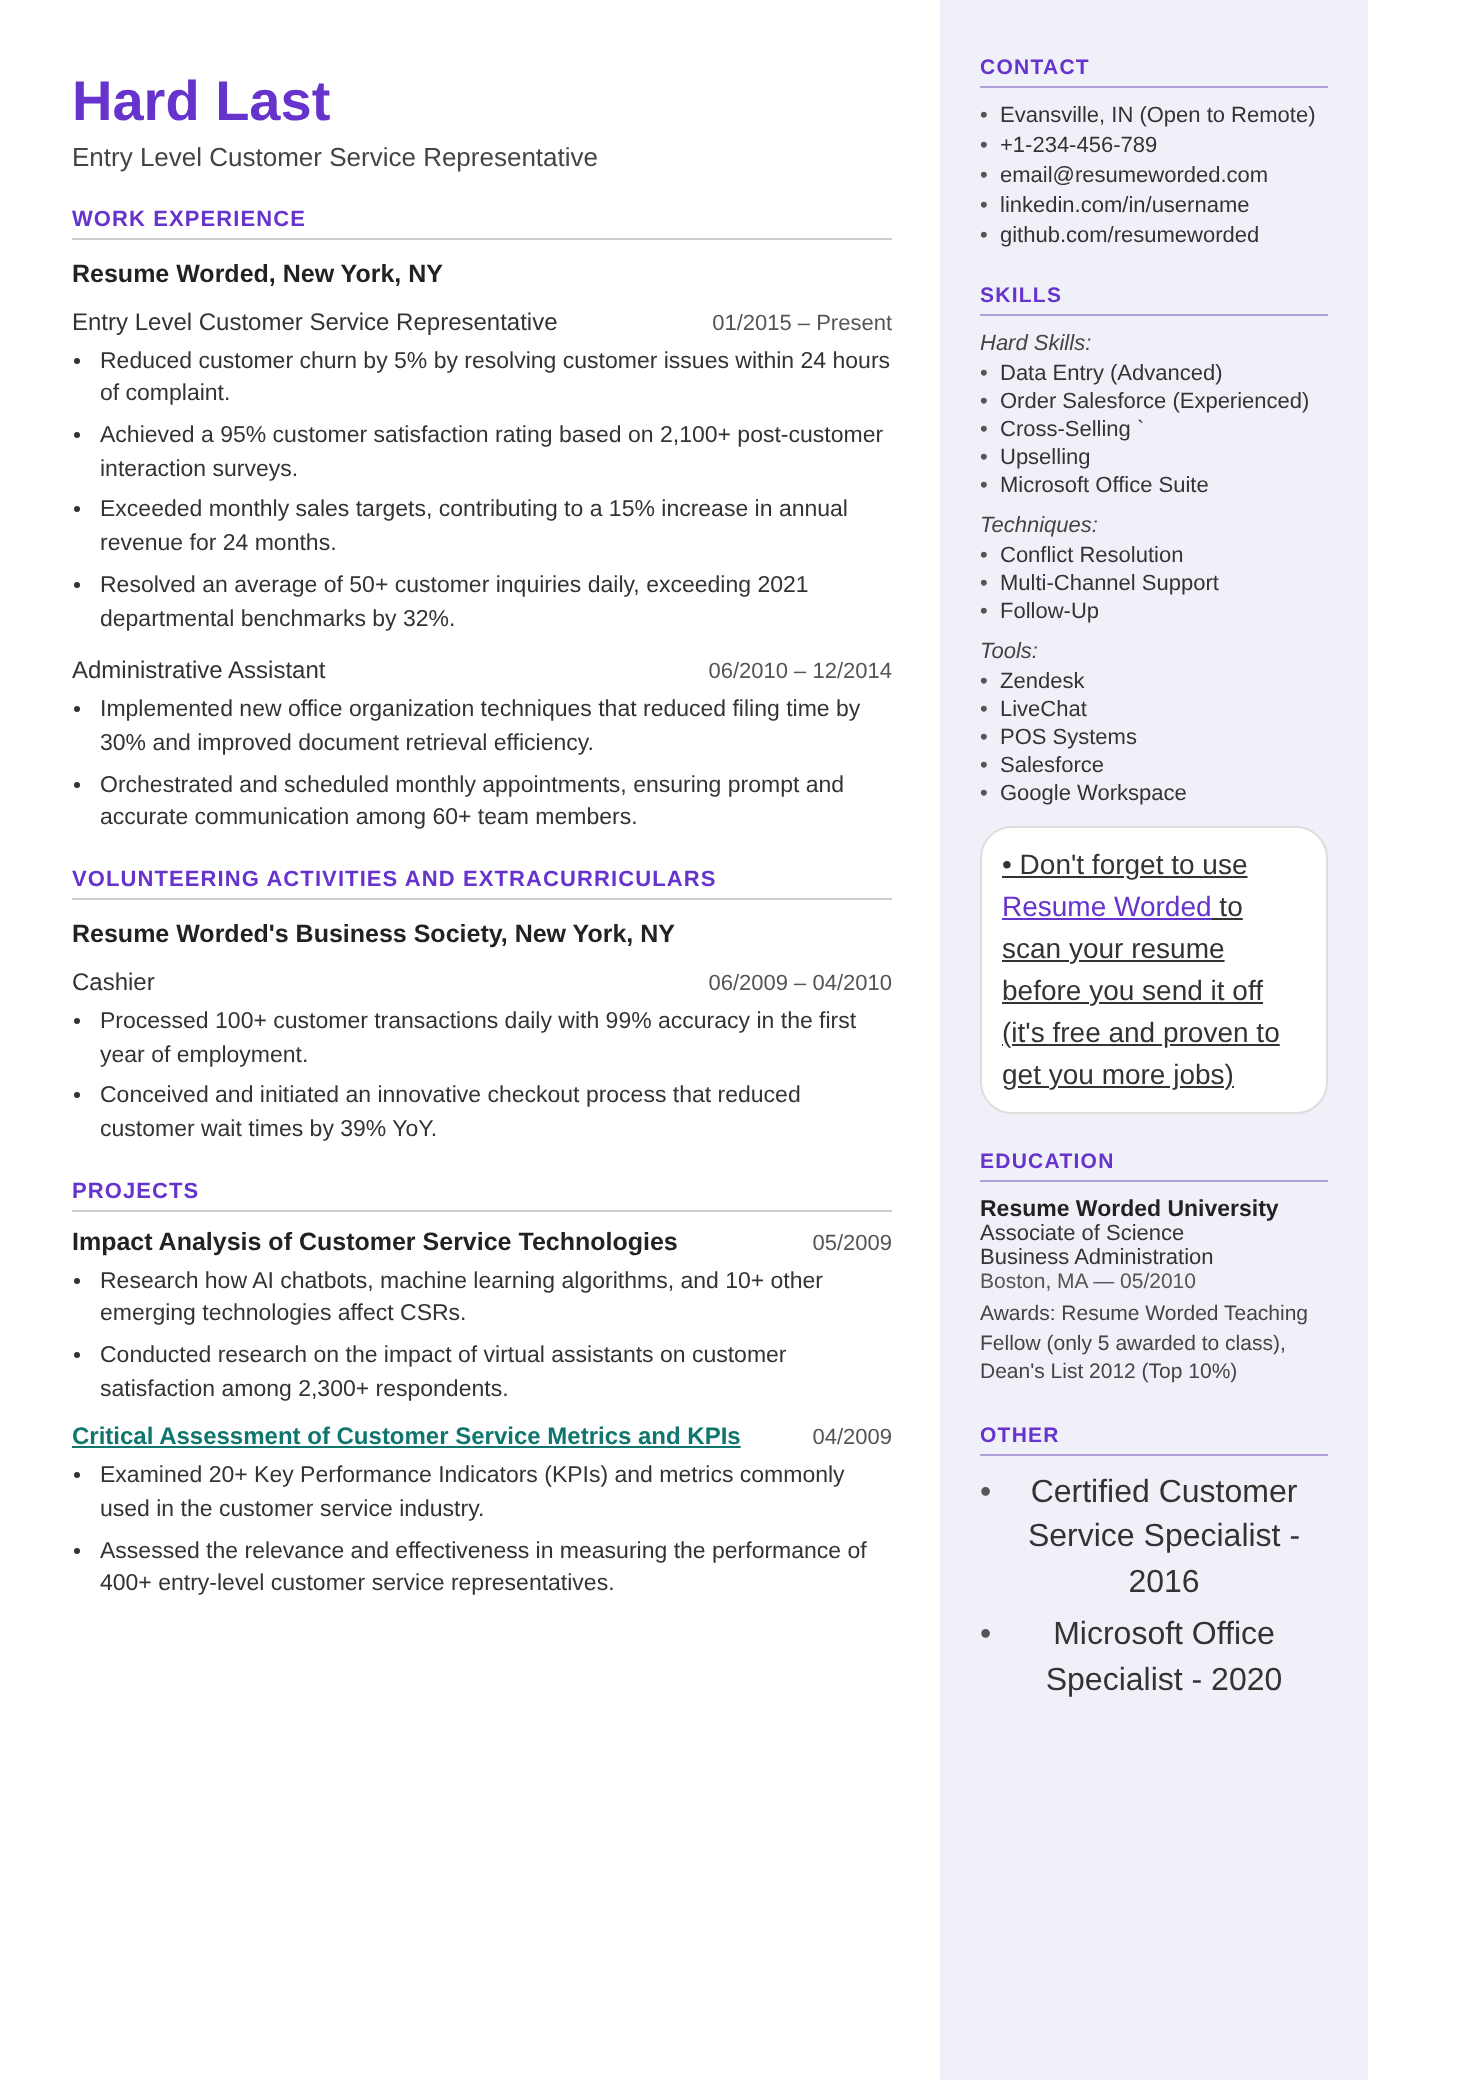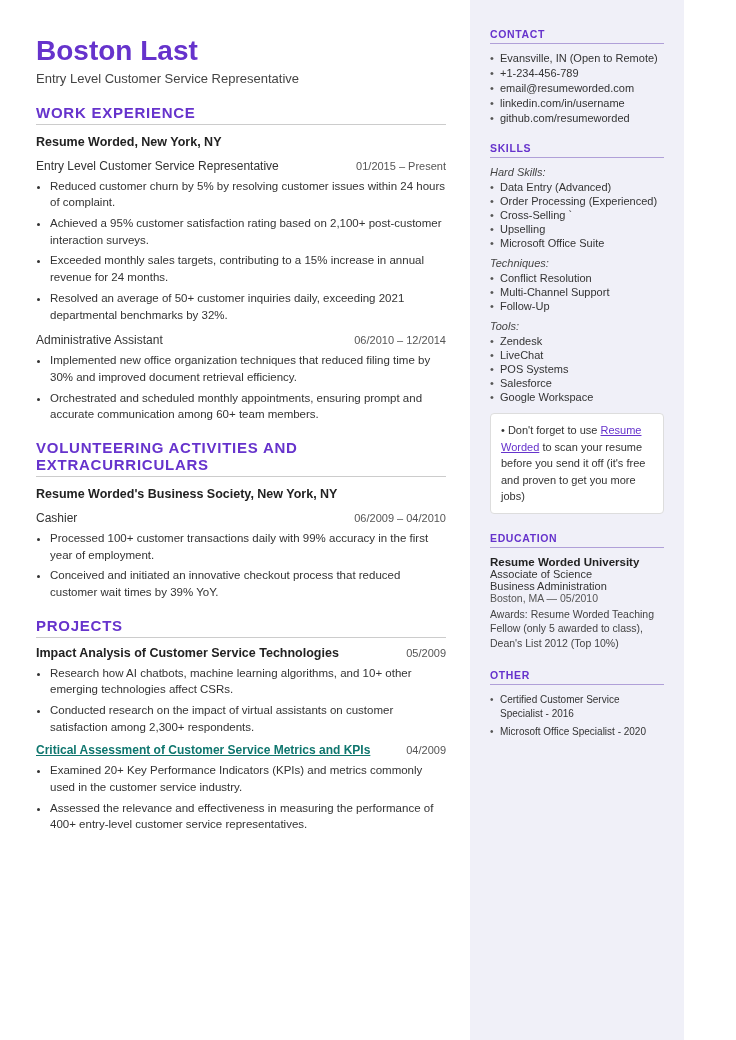--- a/index.html
+++ b/index.html
@@ -29,21 +29,21 @@
       color: #6633cc;
       line-height: 1.1;
       margin-bottom: 4px;
     }
     .title-main {
       font-size: 13px;
       color: #444;
       margin-bottom: 18px;
     }
     .section-title {
-      font-size: 15px;
+      font-size: 11px;
       font-weight: bold;
       color: #6633cc;
       letter-spacing: 0.05em;
       text-transform: uppercase;
       margin-bottom: 6px;
       margin-top: 16px;
       border-bottom: 1px solid #ccc;
       padding-bottom: 3px;
     }
     .job-title-row {
@@ -129,26 +129,27 @@
     }
     .skill-list li::before {
       content: '•';
       position: absolute;
       left: 0;
       color: #555;
     }
     .promo-box {
       background: #fff;
       border: 1px solid #ddd;
-      border-radius: 4px;
+      border-radius: 16px;
       padding: 8px 10px;
       margin-top: 10px;
-      font-size: 11px;
+      font-size: 14px;
       color: #333;
       line-height: 1.5;
+      text-decoration: underline;
     }
     .promo-box a {
       color: #6633cc;
       text-decoration: underline;
     }
     .edu-entry {
       margin-bottom: 6px;
     }
     .edu-school {
       font-weight: bold;
@@ -171,42 +172,43 @@
       font-size: 10.5px;
       color: #444;
       margin-top: 3px;
       line-height: 1.4;
     }
     .other-list {
       list-style: none;
       padding: 0;
     }
     .other-list li {
-      font-size: 10px;
+      font-size: 16px;
       color: #333;
       margin-bottom: 4px;
       padding-left: 10px;
       position: relative;
       line-height: 1.4;
+      text-align: center;
     }
     .other-list li::before {
       content: '•';
       position: absolute;
       left: 0;
       color: #555;
     }
     .first-section-title {
       margin-top: 0;
     }
   </style>
 </head>
 <body>
 
 <div class="main-col">
-  <div class="name">Boston Last</div>
+  <div class="name">Hard Last</div>
   <div class="title-main">Entry Level Customer Service Representative</div>
 
   <div class="section-title first-section-title">WORK EXPERIENCE</div>
 
   <div class="employer">Resume Worded, New York, NY</div>
   <div class="job-title-row">
     <span class="job-role">Entry Level Customer Service Representative</span>
     <span class="job-dates">01/2015 – Present</span>
   </div>
   <ul class="bullets">
@@ -267,21 +269,21 @@
     <li>email@resumeworded.com</li>
     <li>linkedin.com/in/username</li>
     <li>github.com/resumeworded</li>
   </ul>
 
   <div class="side-section-title">SKILLS</div>
 
   <div class="skills-label">Hard Skills:</div>
   <ul class="skill-list">
     <li>Data Entry (Advanced)</li>
-    <li>Order Processing (Experienced)</li>
+    <li>Order Salesforce (Experienced)</li>
     <li>Cross-Selling `</li>
     <li>Upselling</li>
     <li>Microsoft Office Suite</li>
   </ul>
 
   <div class="skills-label">Techniques:</div>
   <ul class="skill-list">
     <li>Conflict Resolution</li>
     <li>Multi-Channel Support</li>
     <li>Follow-Up</li>

